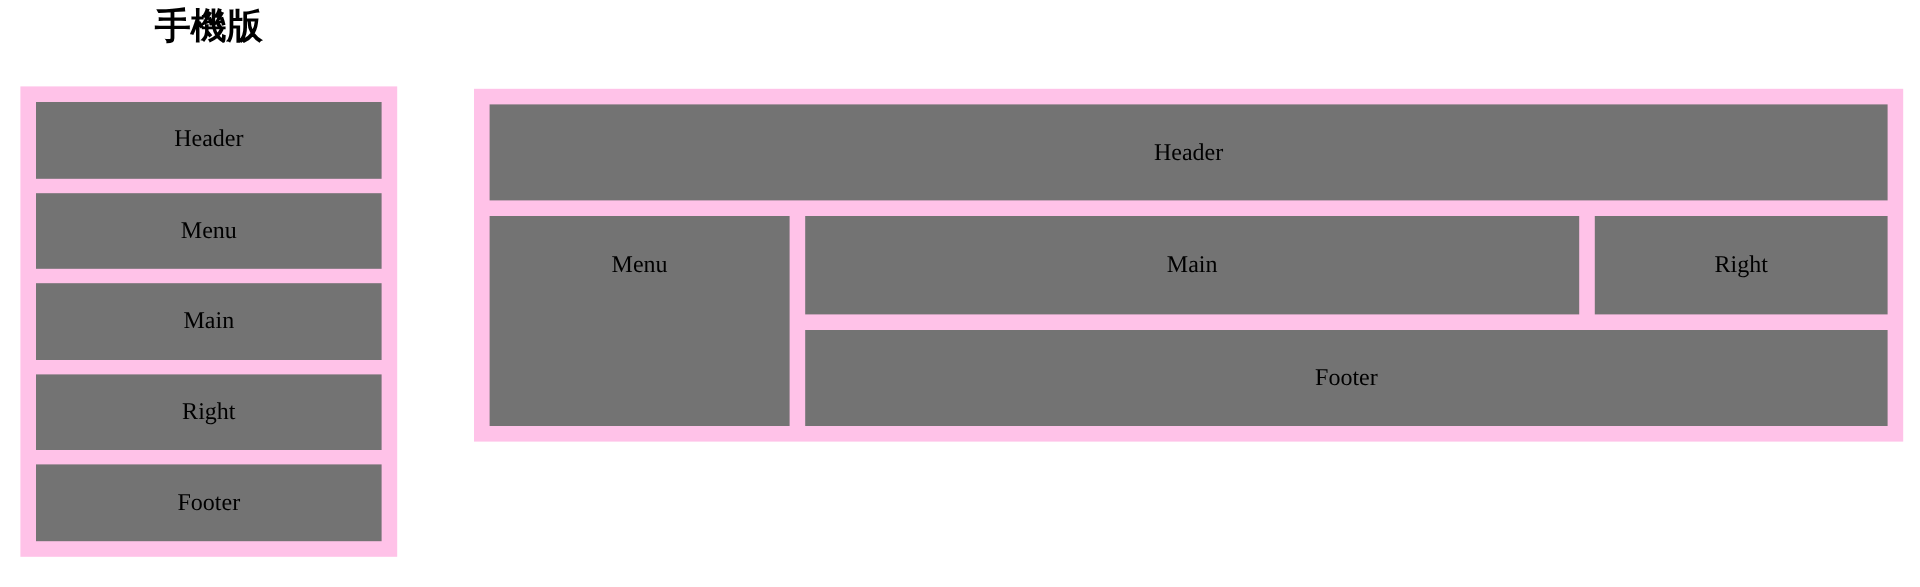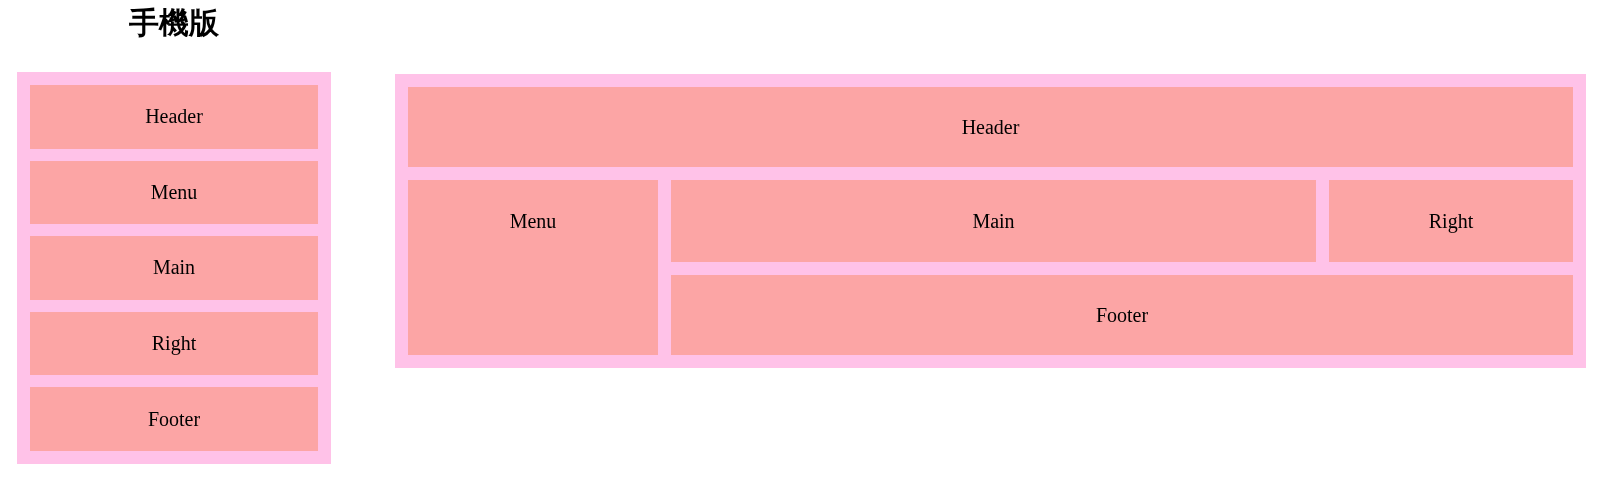--- a/index.html
+++ b/index.html
@@ -22,21 +22,21 @@
     text-align: center;
     font-family: "Liberation Sans", "DejaVu Sans", sans-serif;
     font-weight: bold;
     font-size: 30px;
     color: #000000;
   }
   .title-mobile  { left: 17px;  width: 314px;  }
   .title-desktop { left: 395px; width: 1191px; }
 
   .layout-box {
-    background: #fca5a5;
+    background: #737373;
     display: flex;
     align-items: center;
     justify-content: center;
     font-size: 20px;
     color: #000000;
   }
 
   
   .mobile-container {
     position: absolute;

